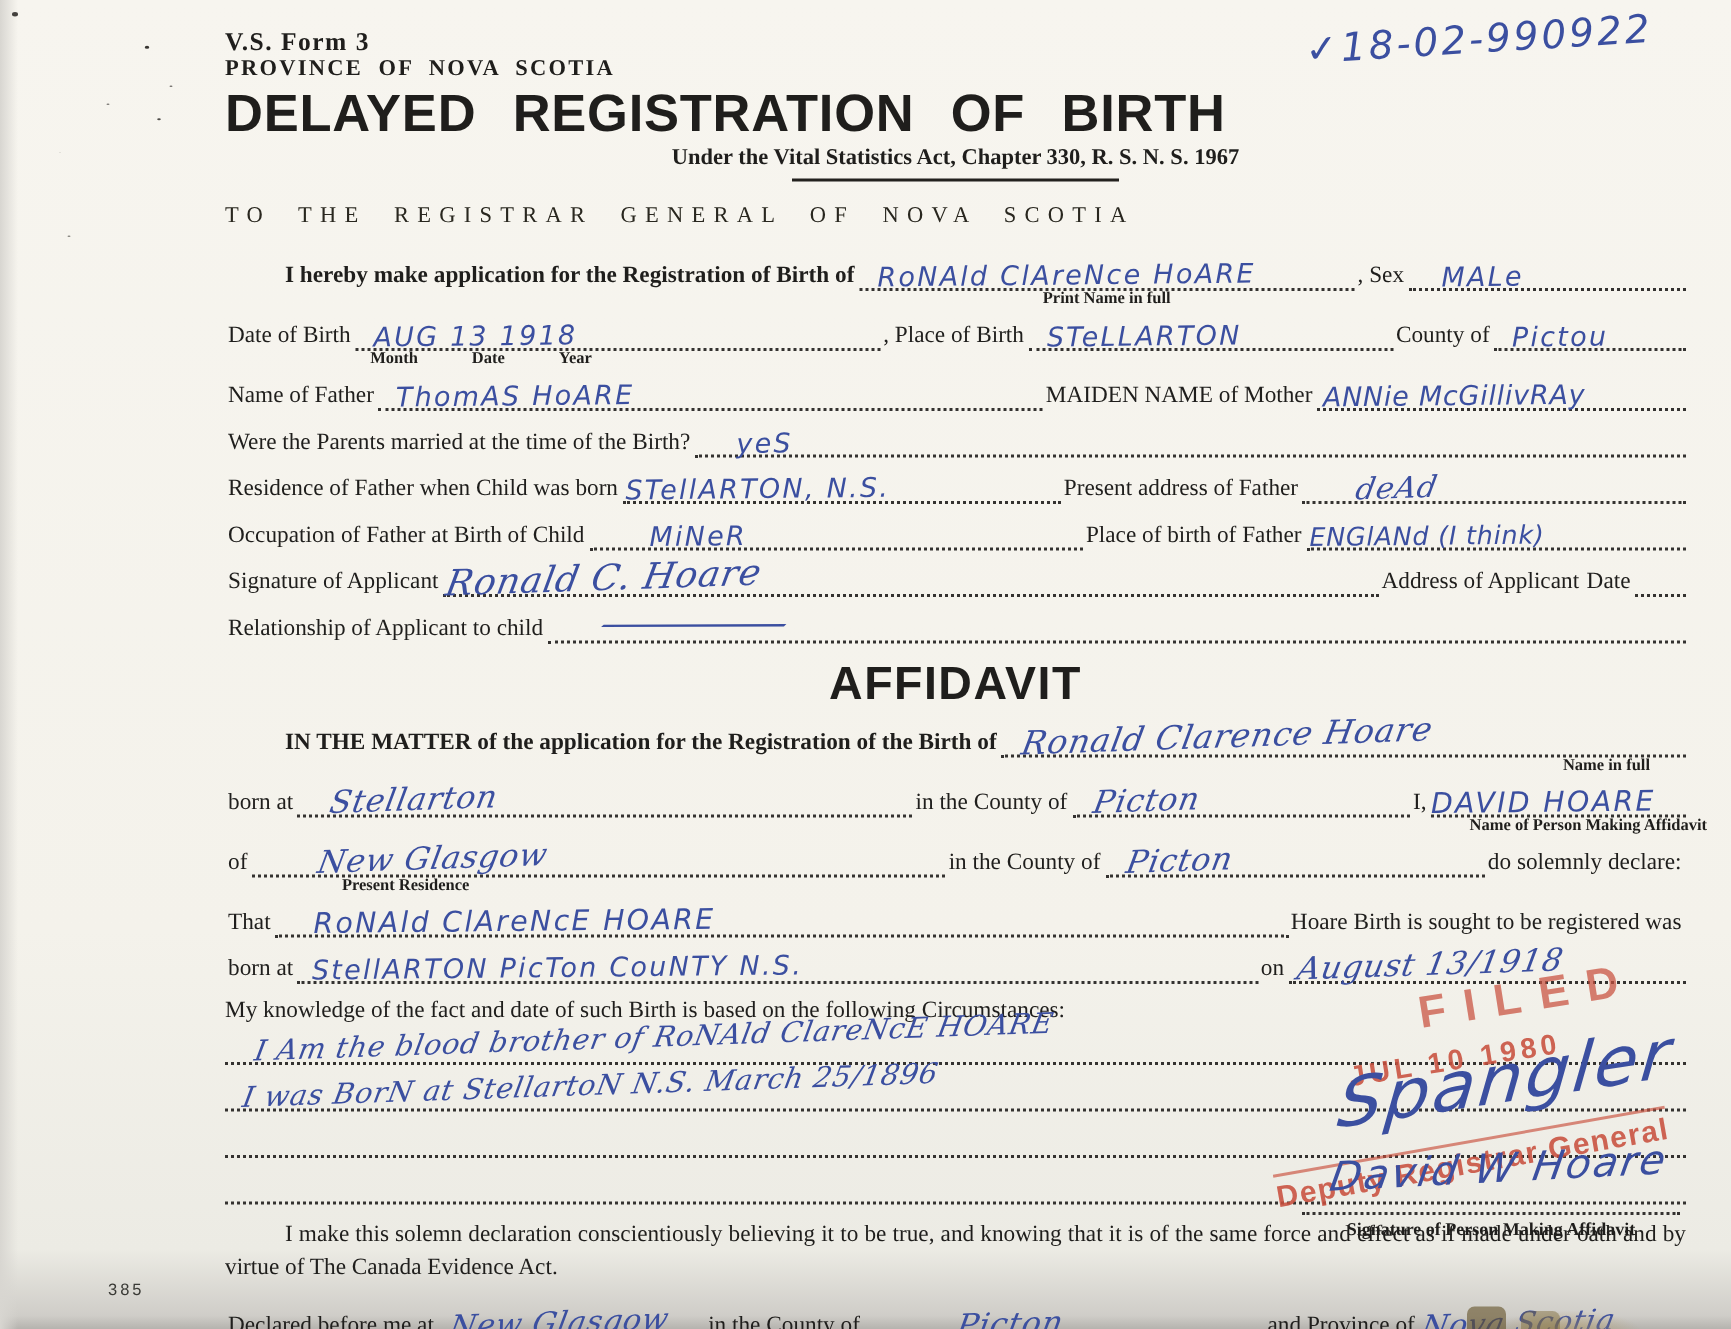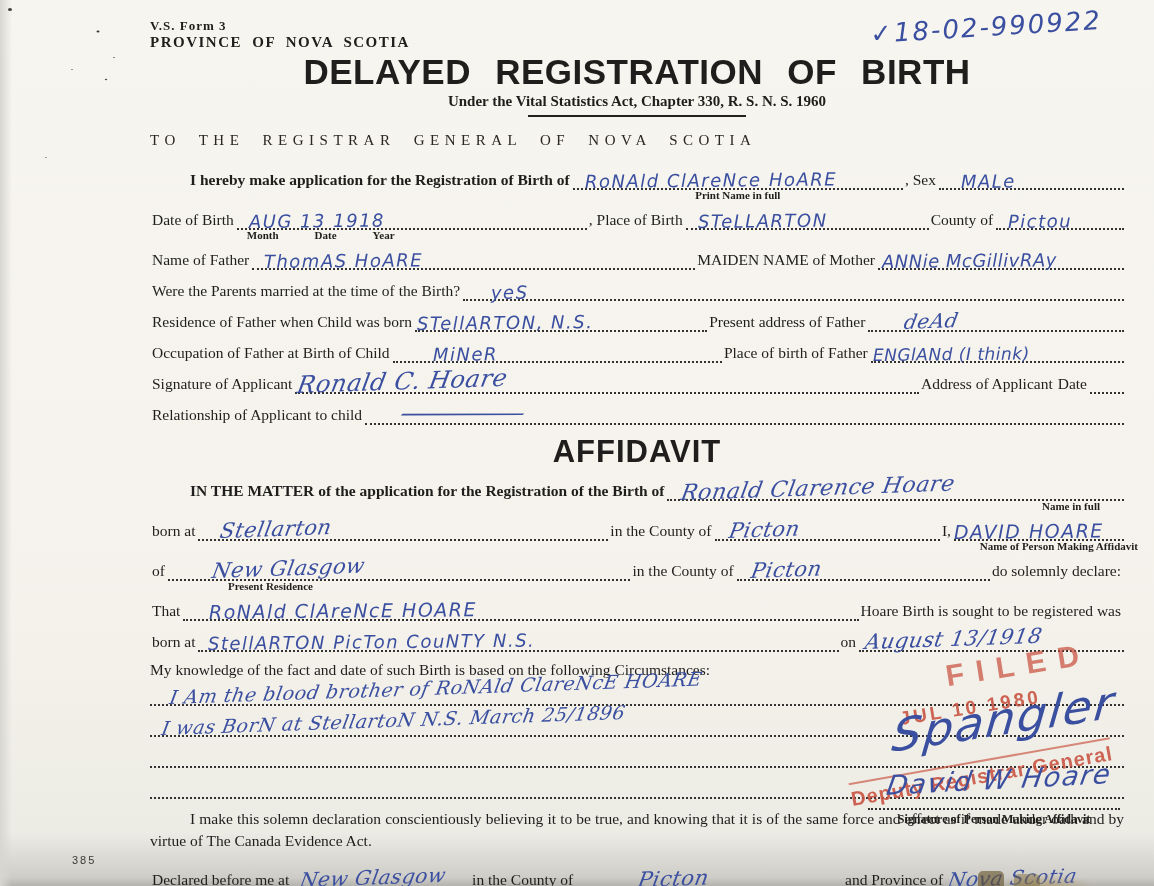--- a/index.html
+++ b/index.html
@@ -14,23 +14,23 @@
     position:absolute; inset:0;
     background:linear-gradient(180deg,#f7f5ef 0%,#f4f2eb 70%,#ecebe4 94%,#cfcdc8 99%,#b5b3ae 100%);
   }
   .paper::before{
     content:""; position:absolute; left:0; top:0; bottom:0; width:12px;
     background:linear-gradient(90deg,#d8d6d1,rgba(247,245,239,0));
   }
   .content { position:absolute; left:150px; right:30px; top:18px; }
 
   
-  .form-no { font-weight:bold; font-size:13px; letter-spacing:1px; }
+  .form-no { font-weight:bold; font-size:17px; letter-spacing:1px; }
   .province { text-align:left; font-weight:bold; font-size:15px; letter-spacing:1.5px; word-spacing:5px; margin-top:0px; }
-  .title { text-align:center; font-family:"Liberation Sans", sans-serif; font-weight:bold; font-size:35px; letter-spacing:.5px; word-spacing:14px; margin:1px 0 0 0; }
+  .title { font-family:"Liberation Sans", sans-serif; font-weight:bold; font-size:35px; letter-spacing:.5px; word-spacing:14px; margin:1px 0 0 0; }
   .act { text-align:center; font-weight:bold; font-size:15px; margin-top:1px; }
   .rule { width:218px; border-bottom:2.5px solid #23211e; margin:5px auto 0 auto; }
   .addressee { font-size:15px; letter-spacing:5.5px; word-spacing:9px; margin-top:15px; color:#29271f; }
 
   
   .row { display:flex; align-items:flex-end; height:25px; margin-top:6px; font-size:15.5px; white-space:nowrap; position:relative; }
   .subgap { margin-bottom:15px; }
   .lbl { padding:0 3px 1px 2px; }
   .indent { padding-left:40px;font-weight:bold; }
   .fill { flex:1 1 0; position:relative; border-bottom:2px dotted #343230; height:100%; }
@@ -81,21 +81,21 @@
 <div class="paper">
   <div class="specks"></div>
 
   <span class="hw file-no">✓18-02-990922</span>
 
   <div class="content">
 
     <div class="form-no">V.S. Form 3</div>
     <div class="province">PROVINCE OF NOVA SCOTIA</div>
     <h1 class="title">DELAYED REGISTRATION OF BIRTH</h1>
-    <div class="act">Under the Vital Statistics Act, Chapter 330, R. S. N. S. 1960</div>
+    <div class="act">Under the Vital Statistics Act, Chapter 330, R. S. N. S. 1967</div>
     <div class="rule"></div>
     <div class="addressee">TO THE REGISTRAR GENERAL OF NOVA SCOTIA</div>
 
     <div class="row subgap" style="margin-top:16px">
       <span class="lbl indent">I hereby make application for the Registration of Birth of</span>
       <span class="fill">
         <i class="hw infill">RoNAld ClAreNce HoARE</i>
         <em class="sub sub-c">Print Name in full</em>
       </span>
       <span class="lbl">, Sex</span>

